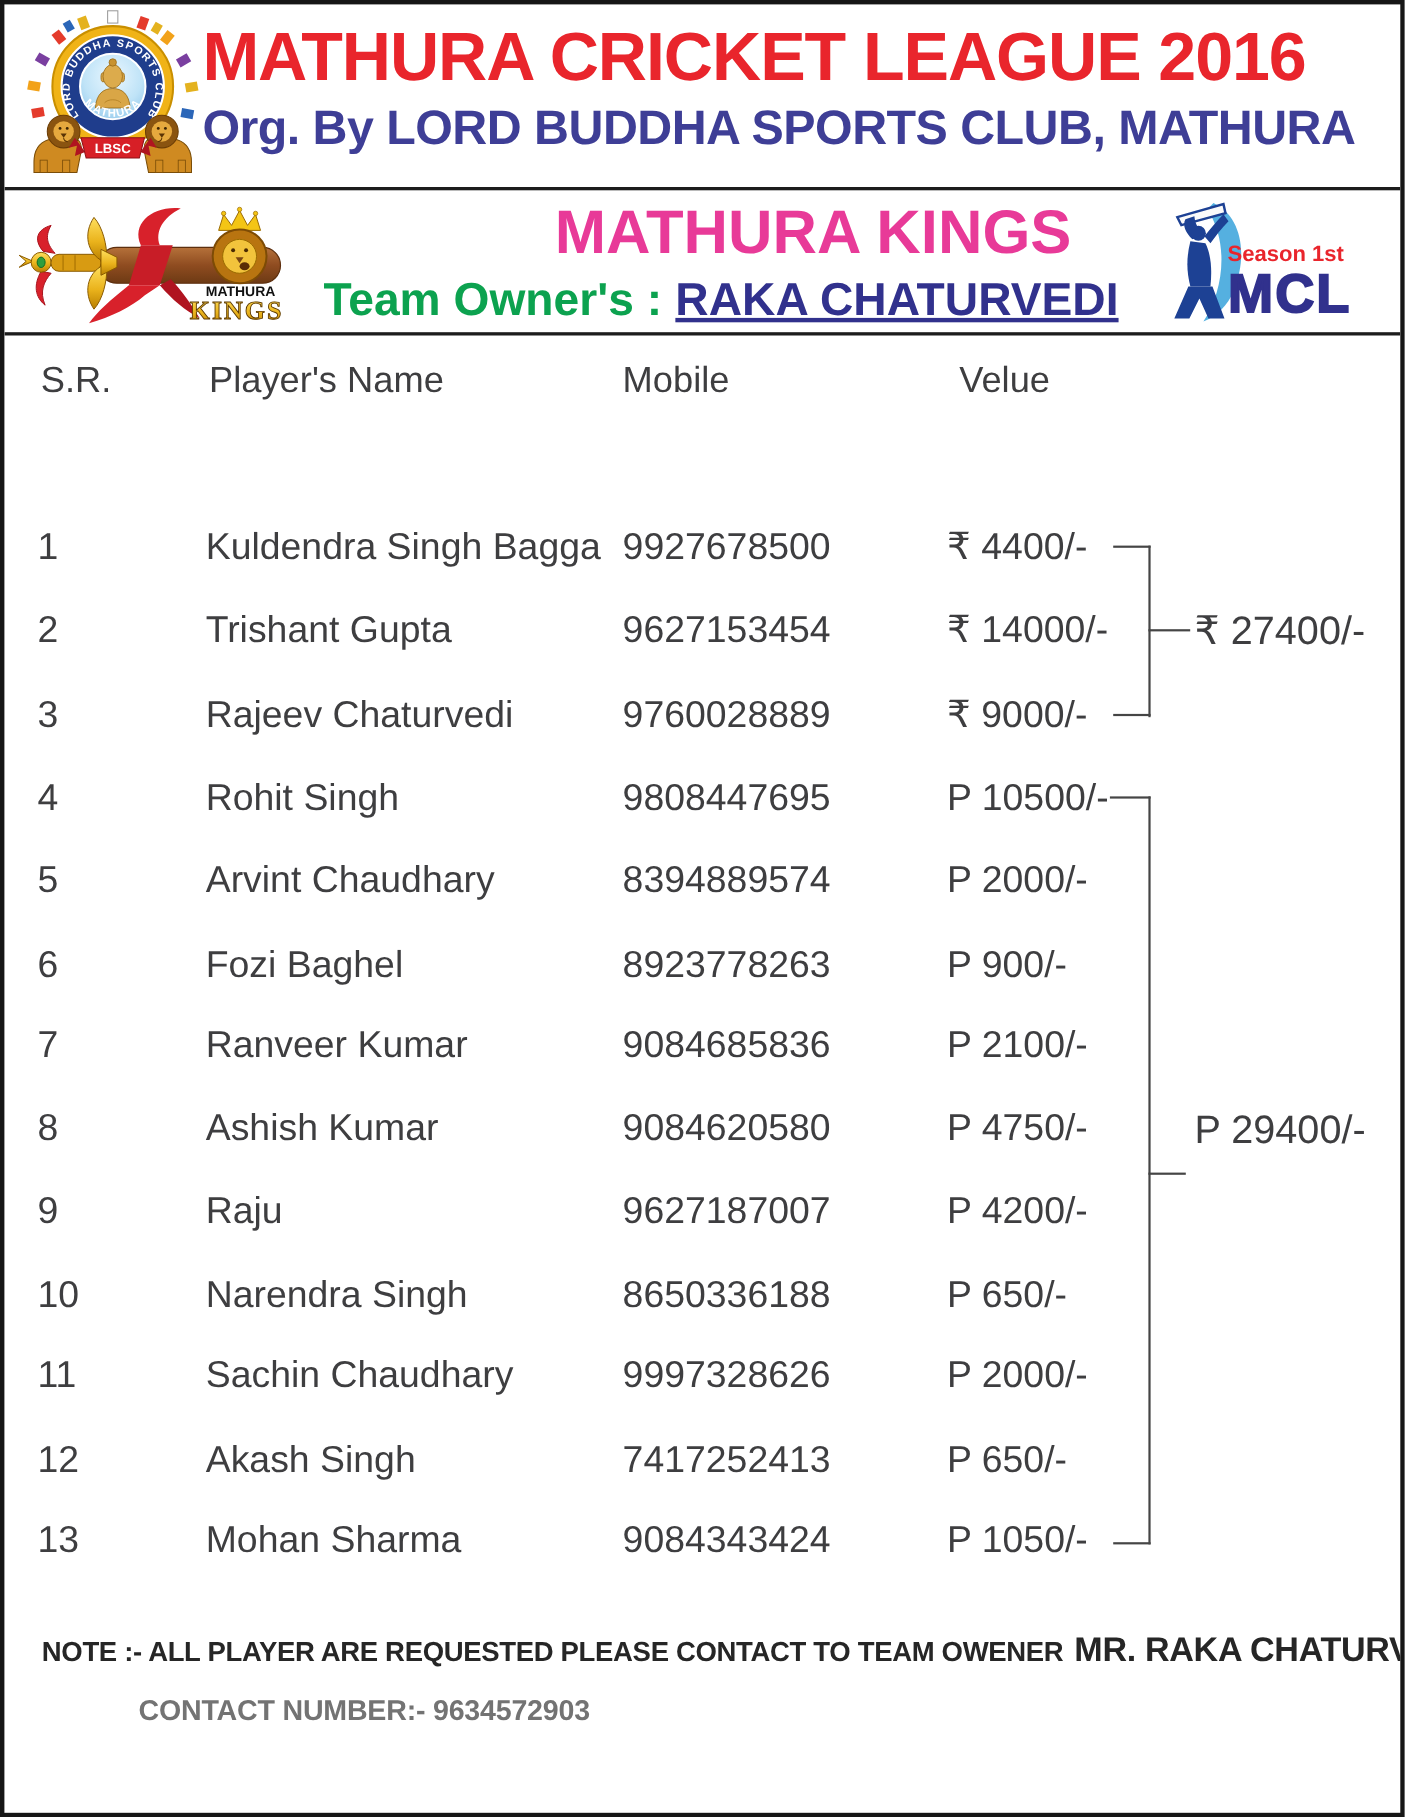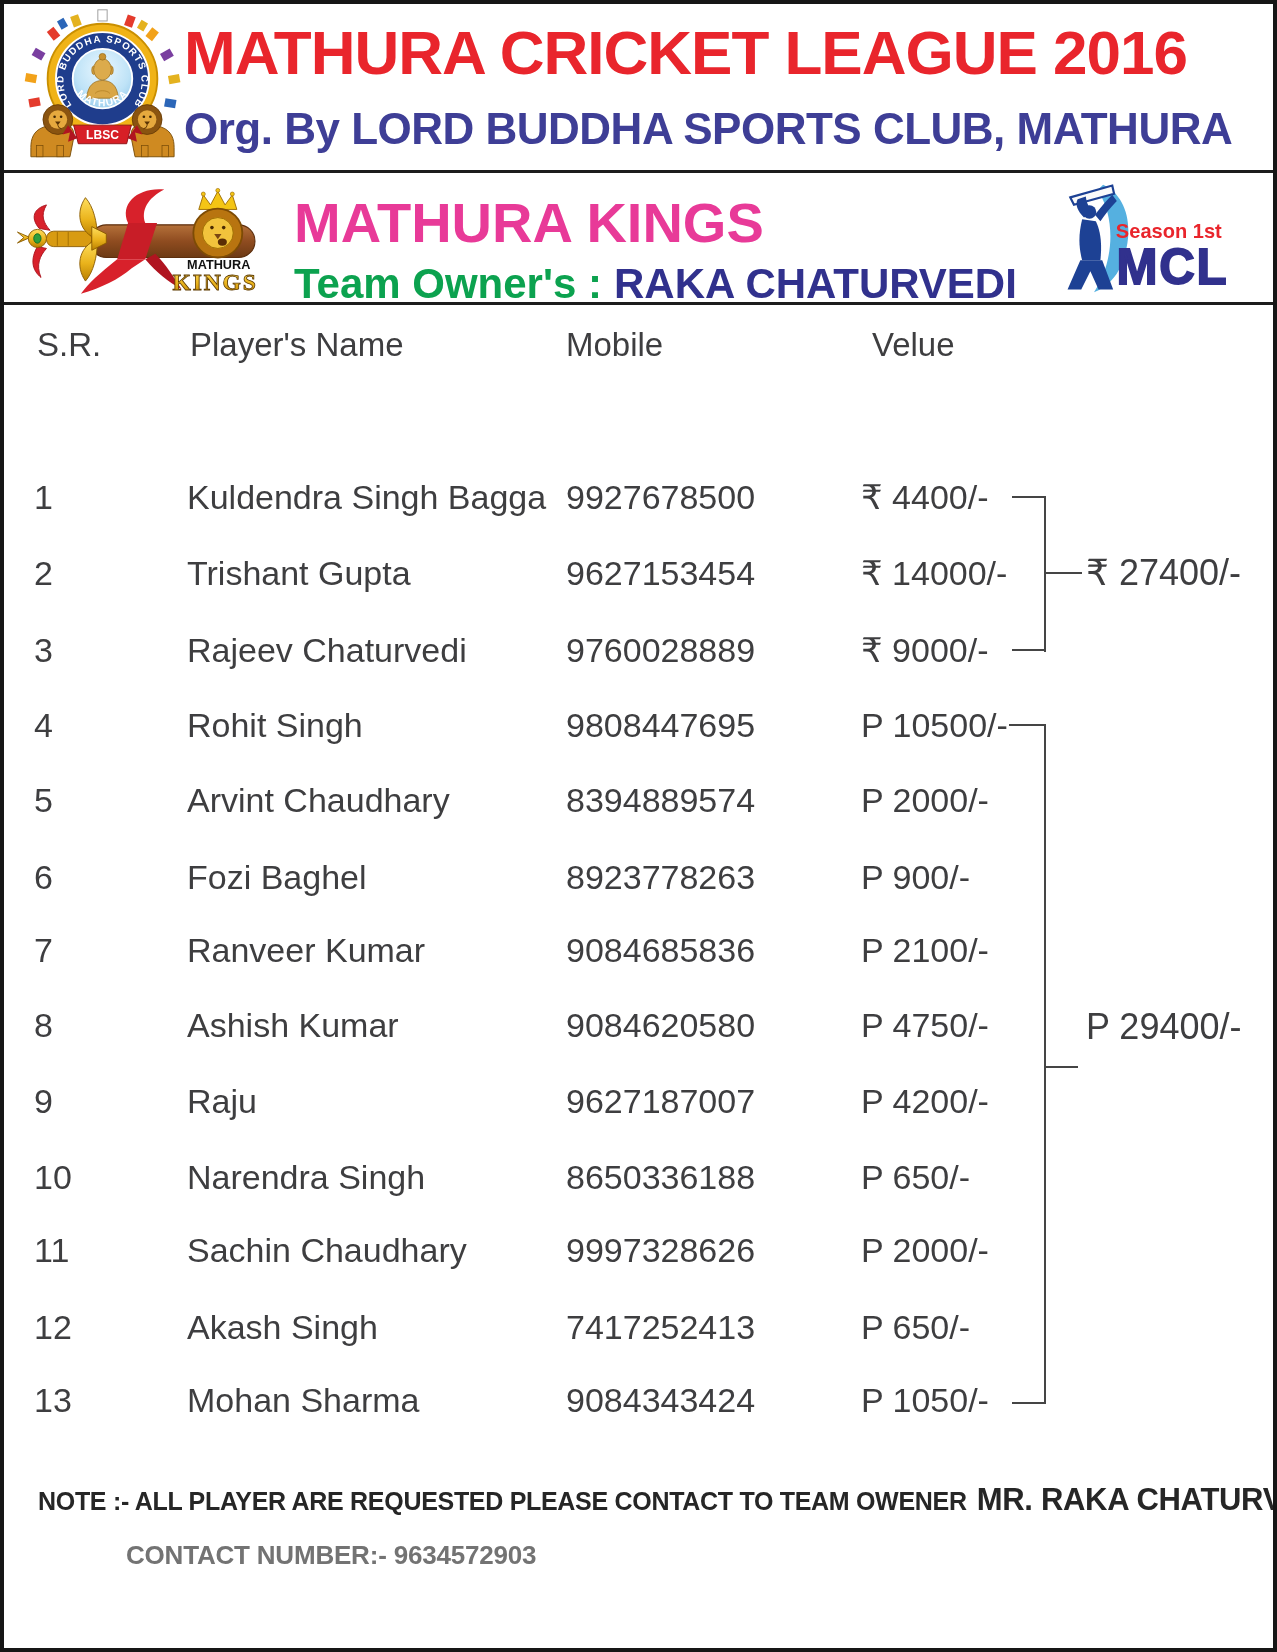--- a/index.html
+++ b/index.html
@@ -5,29 +5,29 @@
   html,body{margin:0;padding:0;background:#888;}
   .page{
     position:relative; width:1277px; height:1652px; background:#ffffff;
     border:4px solid #161616; box-sizing:border-box; overflow:hidden;
     font-family:"Liberation Sans","DejaVu Sans",sans-serif;
   }
   
   .band1{position:relative; height:166px; border-bottom:3px solid #1d1d1d;}
   .band1-text{position:absolute; left:180px; right:14px; top:14px; }
   .main-title{font-size:62px; line-height:70px; font-weight:bold; color:#e9252c; letter-spacing:-1px; white-space:nowrap;}
-  .org-line{font-size:44px; line-height:50px; font-weight:bold; color:#3e3e96; letter-spacing:-0.5px; margin-top:16px; white-space:nowrap;}
+  .org-line{font-size:44px; line-height:50px; font-weight:bold; color:#3e3e96; letter-spacing:-0.5px; margin-top:4px; white-space:nowrap;}
   .club-badge{position:absolute; left:12px; top:3px;}
   
   .band2{position:relative; height:129px; border-bottom:3px solid #1d1d1d;}
-  .team-center{position:absolute; left:290px; width:680px; top:20px; text-align:left;}
+  .team-center{position:absolute; left:290px; width:680px; top:8px; text-align:right;}
   .team-name{font-size:56px; line-height:60px; font-weight:bold; color:#e83a98; letter-spacing:0; white-space:nowrap;}
   .owner-line{font-size:42px; line-height:46px; font-weight:bold; margin-top:8px; white-space:nowrap;}
   .owner-label{color:#0ca24f;}
-  .owner-name{color:#31318d; margin-left:12px;}
+  .owner-name{color:#31318d; margin-left:12px;text-decoration:underline;}
   .kings-logo{position:absolute; left:8px; top:6px;}
   .mcl-logo{position:absolute; right:4px; top:8px;}
   
   .table-area{position:relative; height:1343px; color:#3e3e40;}
   .thead span,.trow span{position:absolute; white-space:nowrap;}
   .thead{position:absolute; left:0; top:18px; height:44px; line-height:44px; font-size:33px; width:100%;}
   .col-sr{left:30px;text-align:right;} .col-name{left:183px;} .col-mobile{left:562px;} .col-value{left:857px;}
   .thead .col-sr{left:33px;} .thead .col-name{left:186px;} .thead .col-value{left:868px;}
   .trow{position:absolute; left:0; height:46px; line-height:46px; font-size:34px; width:100%;}
   

